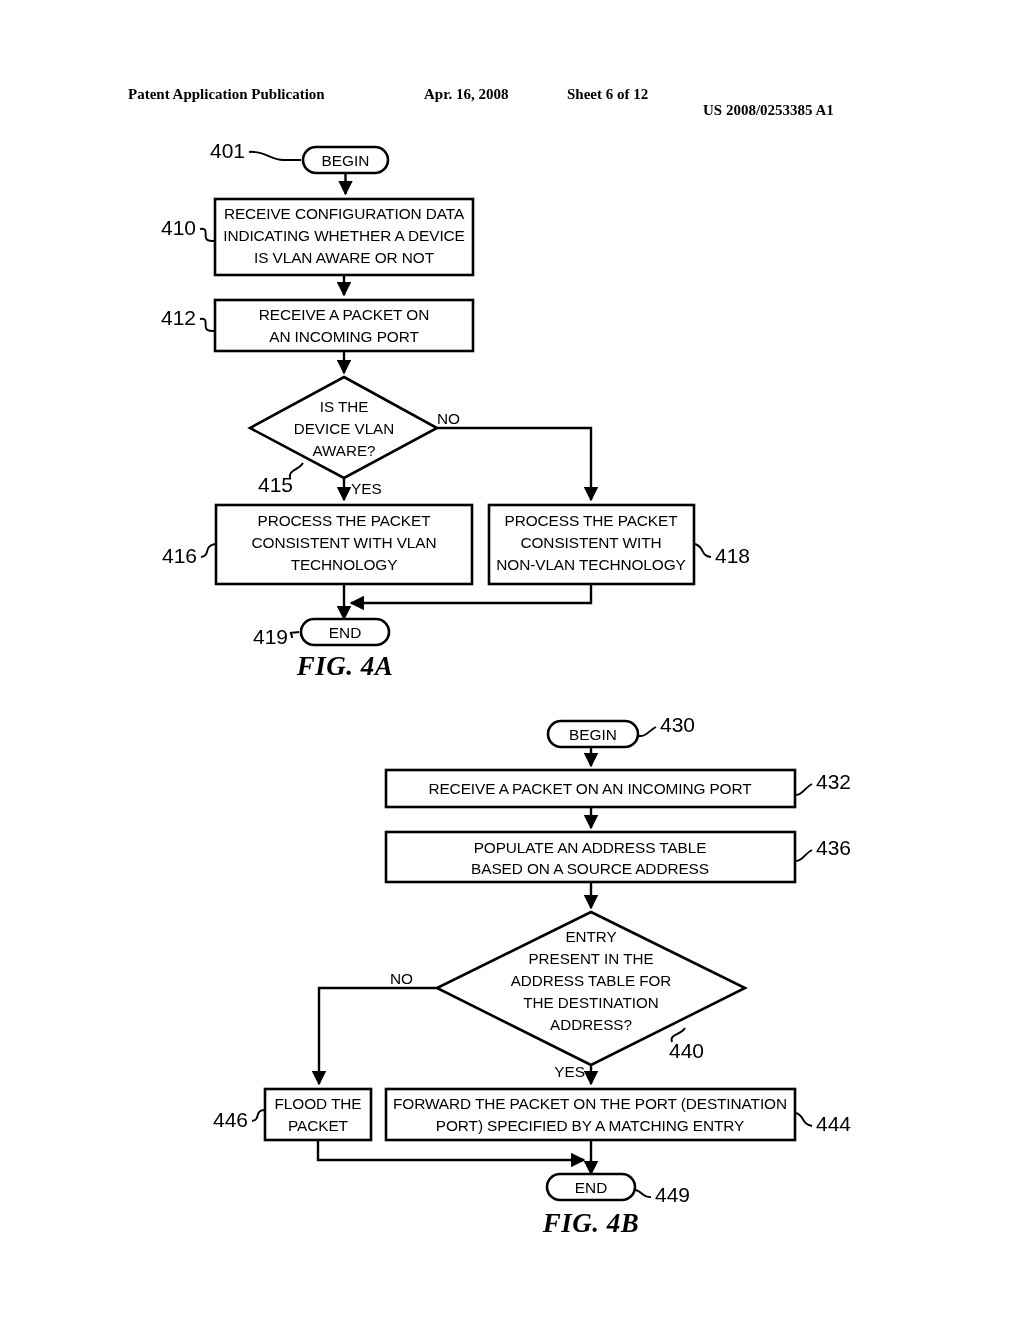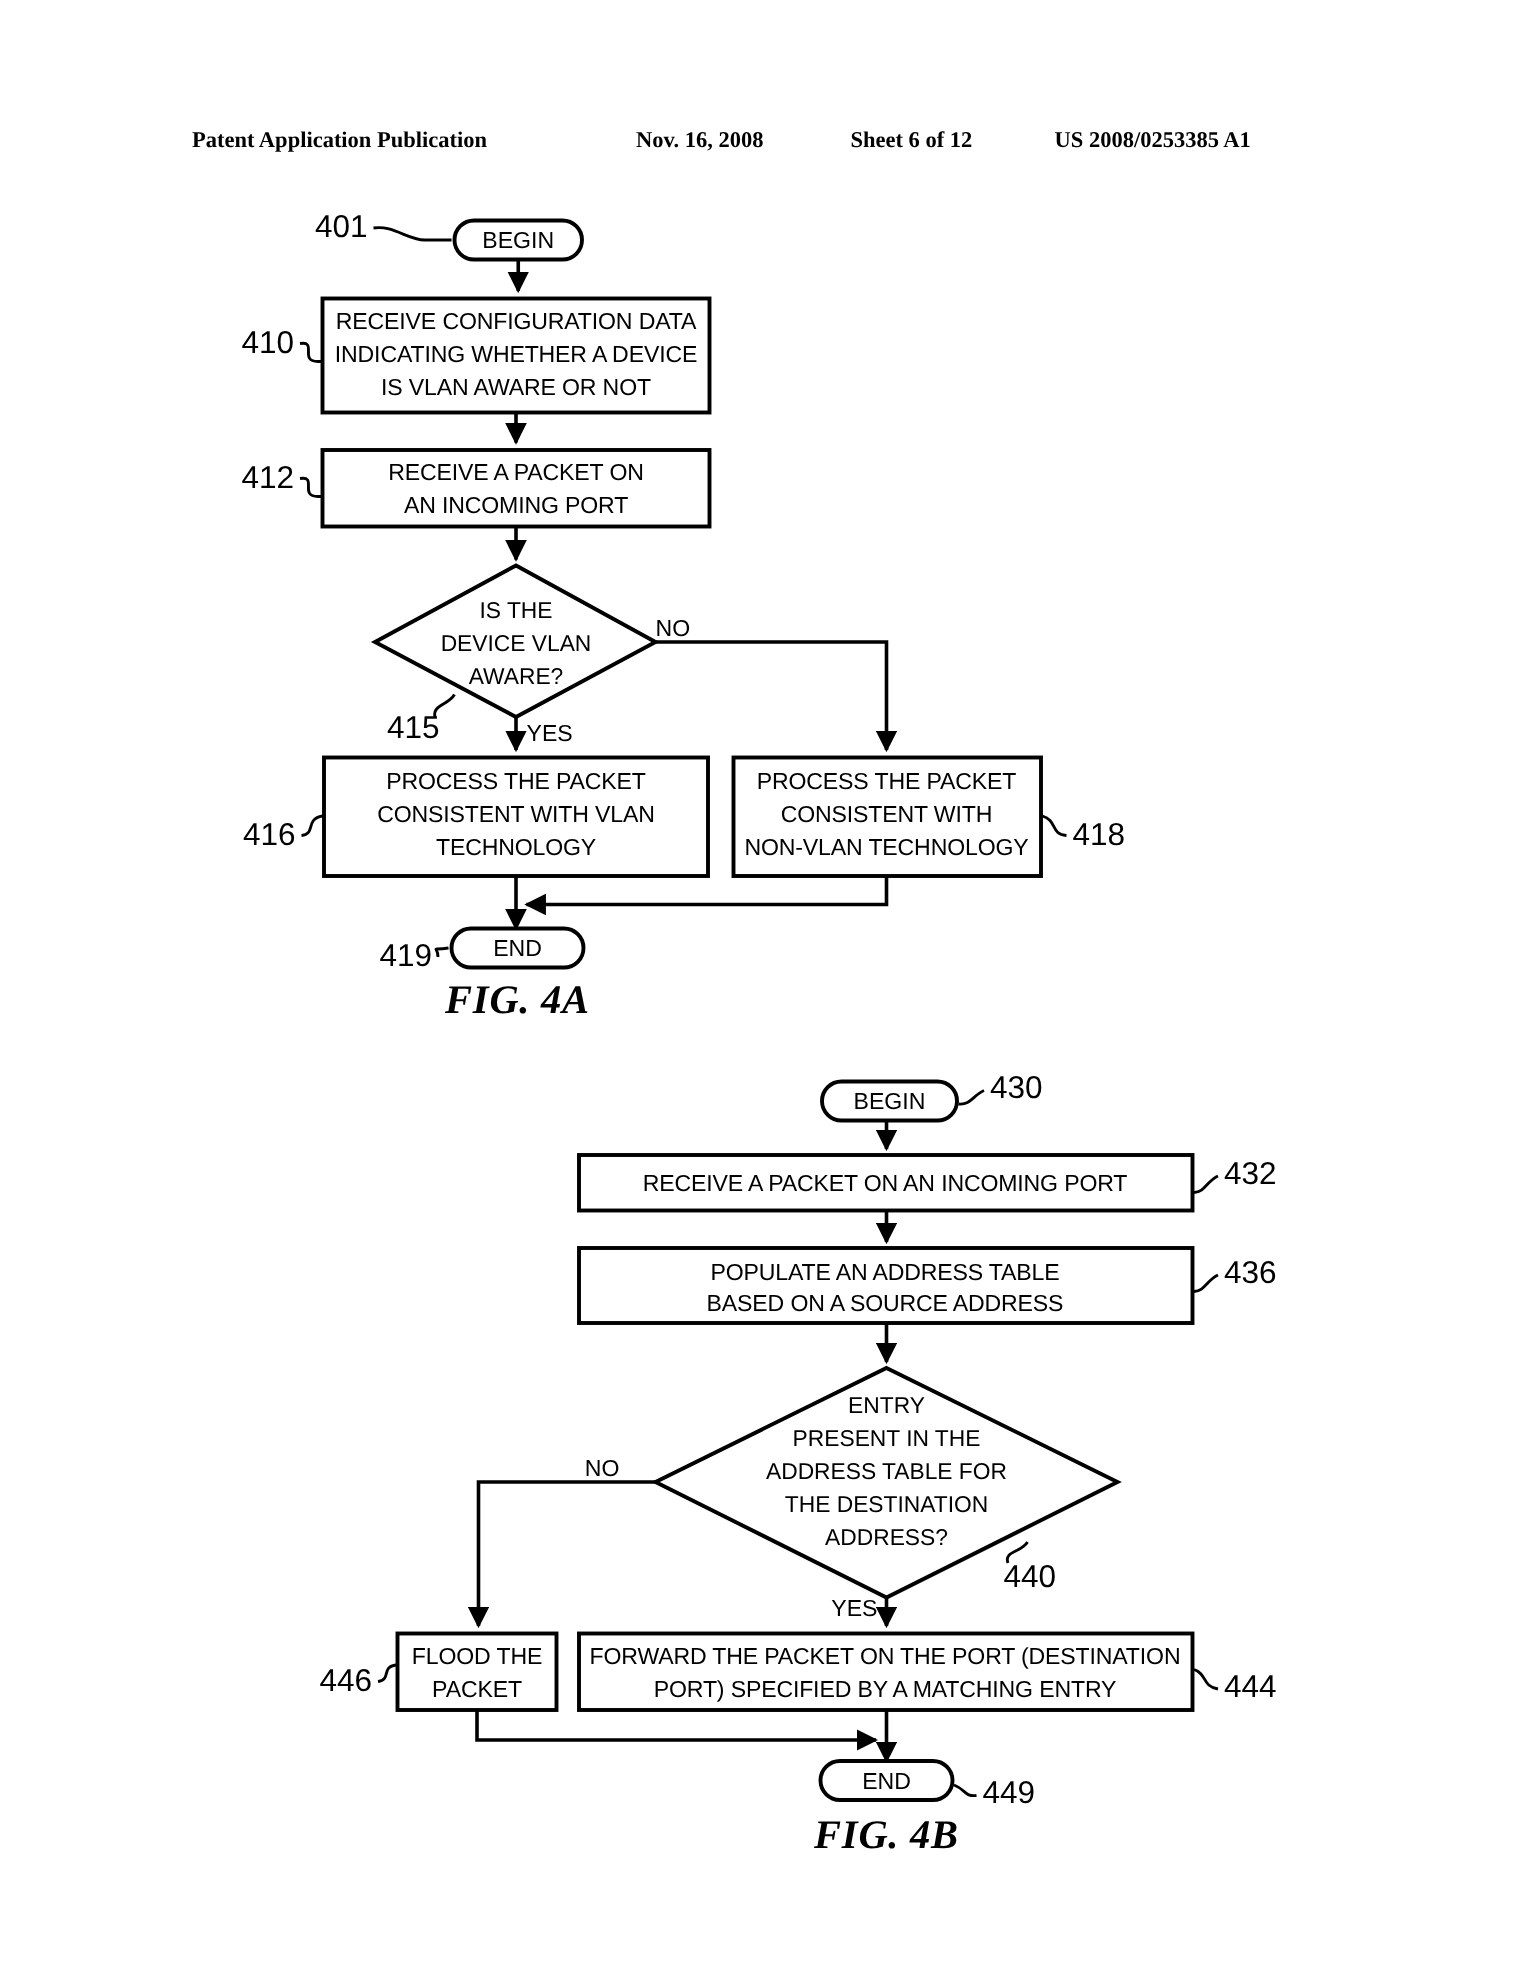--- a/index.html
+++ b/index.html
@@ -30,21 +30,21 @@
     height: 26px;
     font-family: "Liberation Serif", serif;
     font-weight: bold;
     font-size: 15px;
     letter-spacing: 0px;
     white-space: nowrap;
   }
   .hdr-pub   { position: absolute; left: 128px;  top: 0; }
   .hdr-date  { position: absolute; left: 424px;  top: 0; }
   .hdr-sheet { position: absolute; left: 567px;  top: 0; }
-  .hdr-num   { position: absolute; left: 703px;  top: 0; }
+  .hdr-num   { position: absolute; left: 703px;  top: 16px; }
 
   svg { display: block; }
   .shape {
     fill: #ffffff;
     stroke: #000000;
     stroke-width: 2.6;
   }
   .conn {
     stroke: #000000;
     stroke-width: 2.4;
@@ -92,21 +92,21 @@
     fill: #000000;
     text-anchor: middle;
     letter-spacing: 0.5px;
   }
 </style>
 </head>
 <body>
 
 <div class="hdr">
   <span class="hdr-pub">Patent Application Publication</span>
-  <span class="hdr-date">Nov. 16, 2008</span>
+  <span class="hdr-date">Apr. 16, 2008</span>
   <span class="hdr-sheet">Sheet 6 of 12</span>
   <span class="hdr-num">US 2008/0253385 A1</span>
 </div>
 
 <svg id="sheet" viewBox="0 0 1024 1320" width="1024" height="1320" xmlns="http://www.w3.org/2000/svg">
   <defs>
     <marker id="ah" viewBox="0 0 10 10" refX="9" refY="5" markerWidth="6" markerHeight="6" orient="auto-start-reverse">
       <path d="M 0 0 L 10 5 L 0 10 z" fill="#000000"></path>
     </marker>
   </defs>

